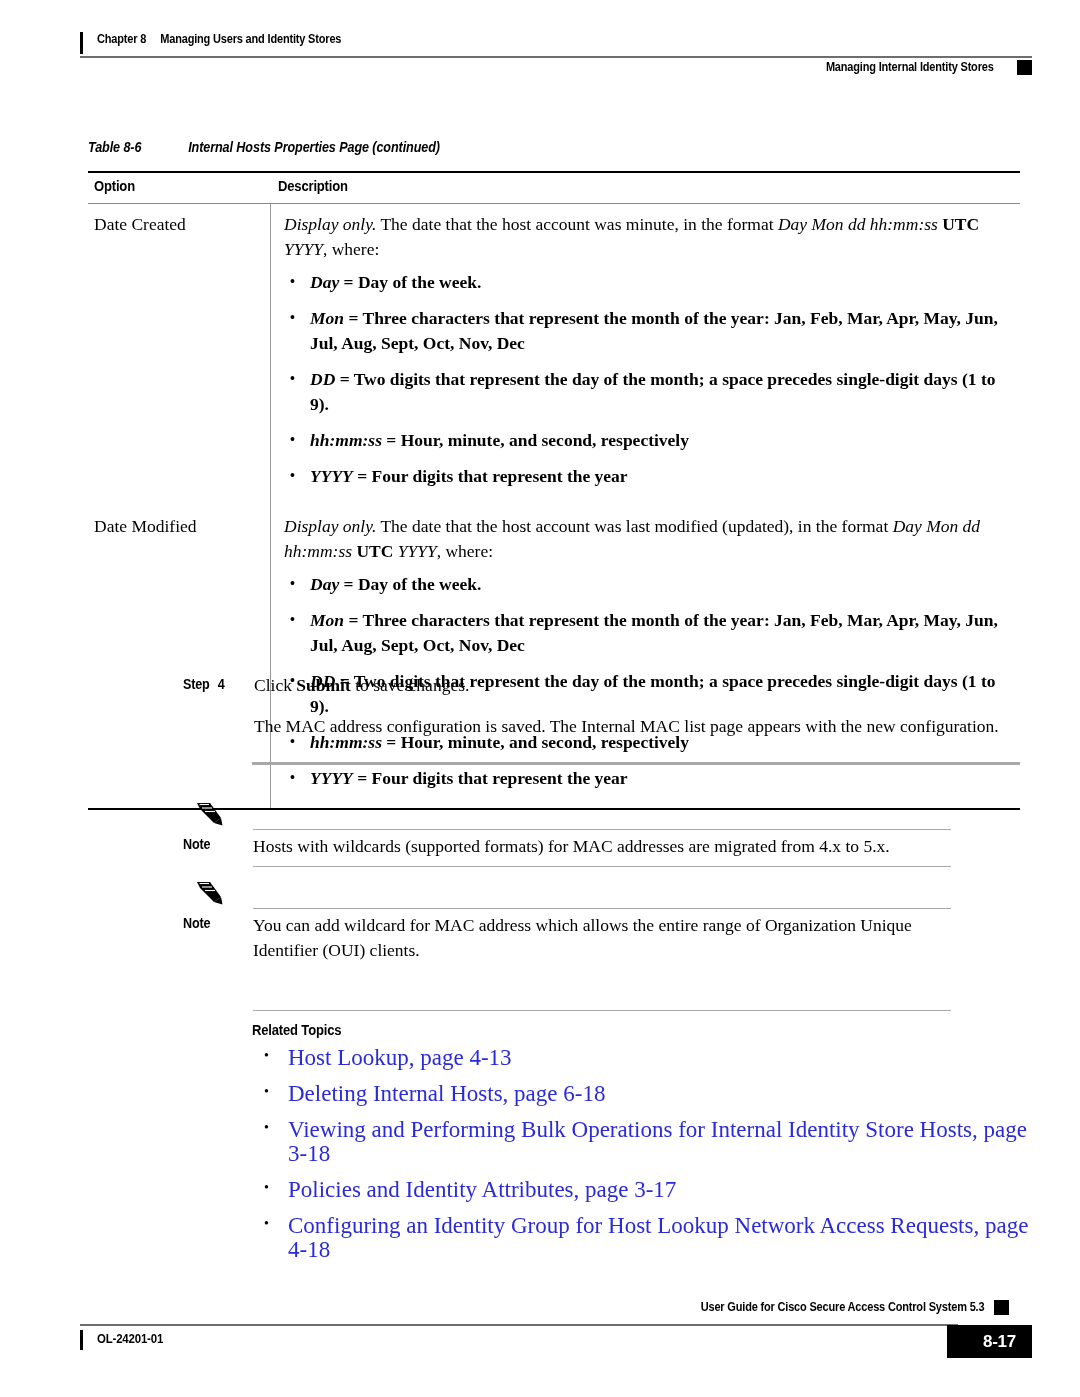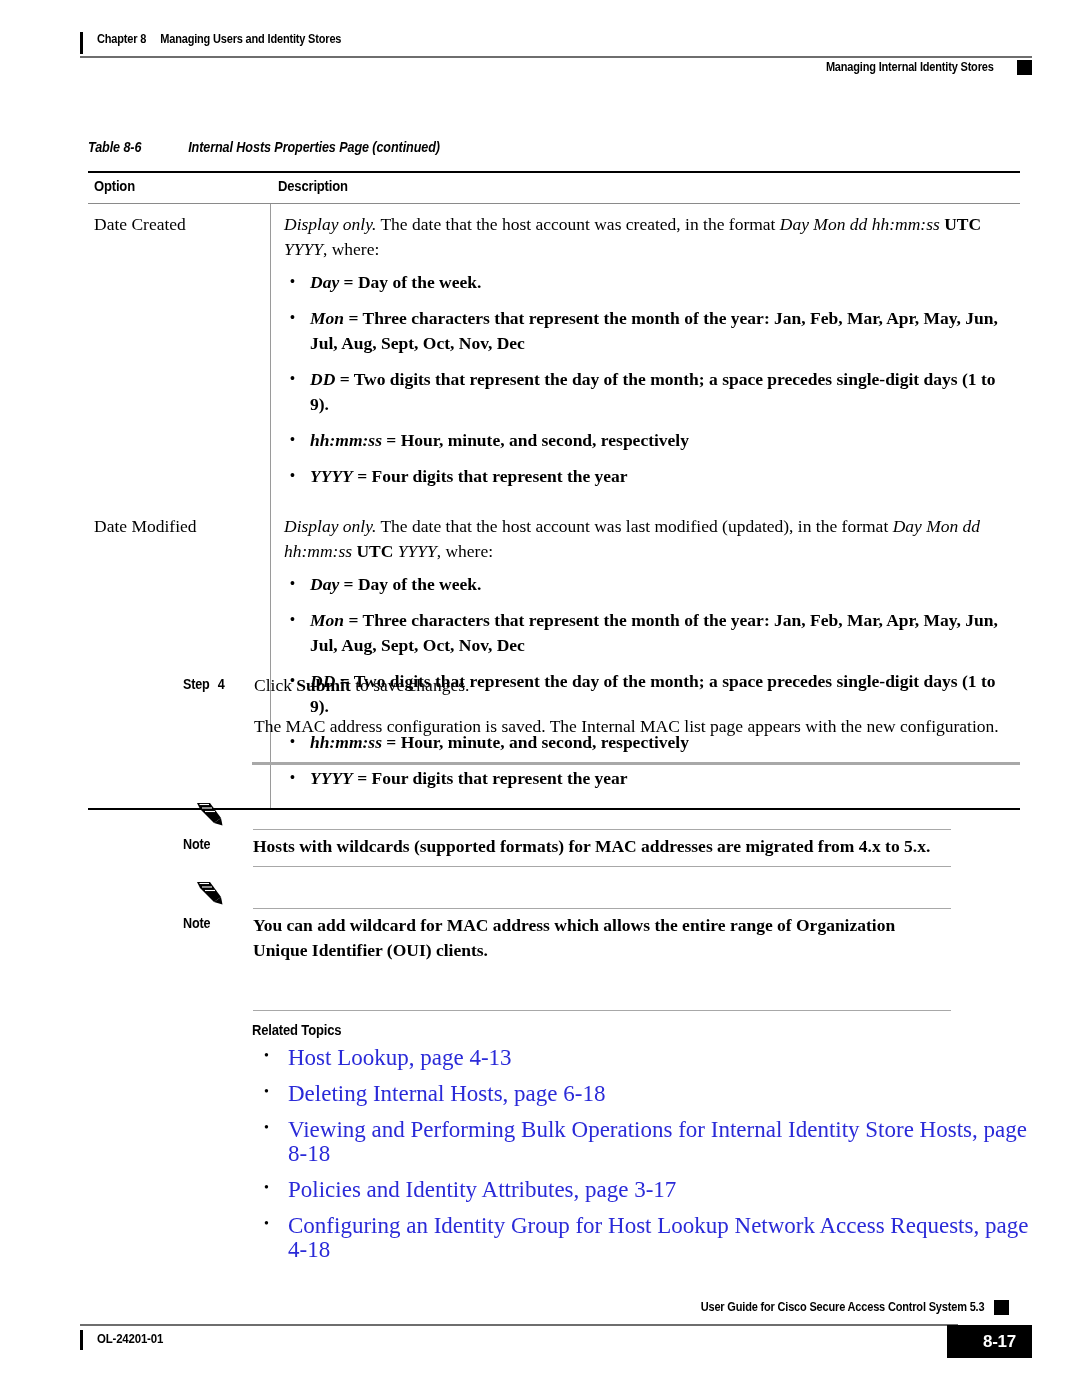--- a/index.html
+++ b/index.html
@@ -239,21 +239,21 @@
     height: 1.2px;
     background: #a8a8a8;
   }
   .note .note-body {
     position: absolute;
     left: 70px;
     width: 700px;
     font-size: 17.5px;
     line-height: 25px;
   }
-  .note .note-body p { margin: 0; font-weight: bold; }
+  .note .note-body p { margin: 0; }
 
   #note1 { left: 183px; top: 800px; width: 850px; }
   #note2 { left: 183px; top: 879px; width: 850px; }
 
   
   .related {
     position: absolute;
     left: 252px; top: 1022px;
     width: 780px;
   }
@@ -381,21 +381,21 @@
       <div class="cell c1">Option</div>
       <div class="cell c2">Description</div>
     </div>
     <div class="tbl-headrule"></div>
 
     <div class="tbl-body">
       <div class="vdiv" style="height:100%"></div>
       <div class="trow">
         <div class="opt">Date Created</div>
         <div class="desc">
-          <p><i class="it">Display only.</i><span> The date that the host account was created, in the format </span><i class="it">Day Mon dd hh:mm:ss</i><b class="bd"> UTC</b> <i class="it">YYYY</i><span>, where:</span></p>
+          <p><i class="it">Display only.</i><span> The date that the host account was minute, in the format </span><i class="it">Day Mon dd hh:mm:ss</i><b class="bd"> UTC</b> <i class="it">YYYY</i><span>, where:</span></p>
           <ul class="tl">
             <li><i class="it">Day</i><span> = Day of the week.</span></li>
             <li><i class="it">Mon</i><span> = Three characters that represent the month of the year: Jan, Feb, Mar, Apr, May, Jun, Jul, Aug, Sept, Oct, Nov, Dec</span></li>
             <li><i class="it">DD</i><span> = Two digits that represent the day of the month; a space precedes single-digit days (1 to 9).</span></li>
             <li><i class="it">hh:mm:ss</i><span> = Hour, minute, and second, respectively</span></li>
             <li><i class="it">YYYY</i><span> = Four digits that represent the year</span></li>
           </ul>
         </div>
       </div>
     </div>
@@ -467,21 +467,21 @@
       <p>You can add wildcard for MAC address which allows the entire range of Organization Unique Identifier (OUI) clients.</p>
     </div>
     <div class="note-rule-bot" style="top:131px;"></div>
   </div>
 
   <div class="related">
     <div class="related-title">Related Topics</div>
     <ul class="rl">
       <li><a href="#">Host Lookup, page 4-13</a></li>
       <li><a href="#">Deleting Internal Hosts, page 6-18</a></li>
-      <li><a href="#">Viewing and Performing Bulk Operations for Internal Identity Store Hosts, page 8-18</a></li>
+      <li><a href="#">Viewing and Performing Bulk Operations for Internal Identity Store Hosts, page 3-18</a></li>
       <li><a href="#">Policies and Identity Attributes, page 3-17</a></li>
       <li><a href="#">Configuring an Identity Group for Host Lookup Network Access Requests, page 4-18</a></li>
     </ul>
   </div>
 
   <div class="ftr">
     <div class="ftr-guide">User Guide for Cisco Secure Access Control System 5.3</div>
     <div class="ftr-square"></div>
     <div class="ftr-rule"></div>
     <div class="ftr-bar"></div>

